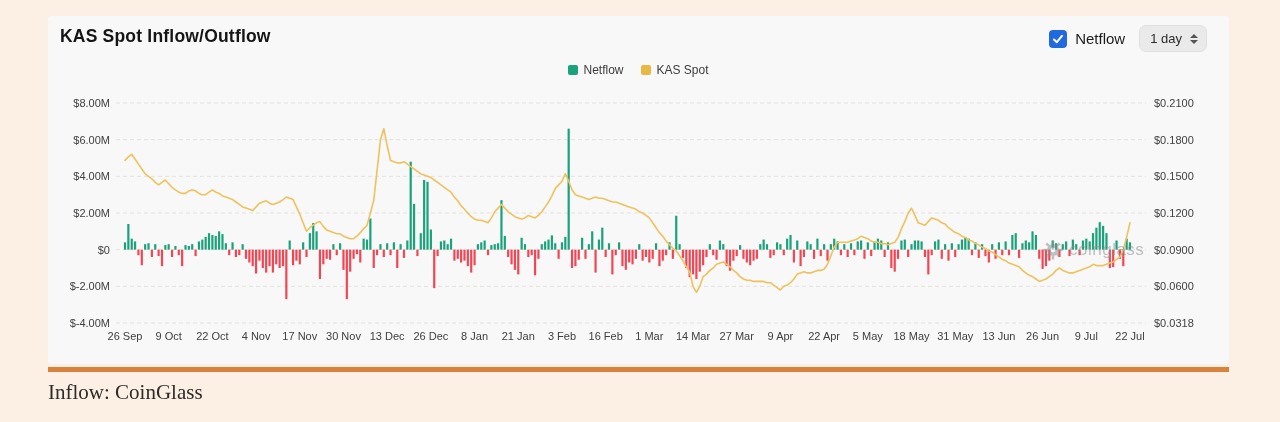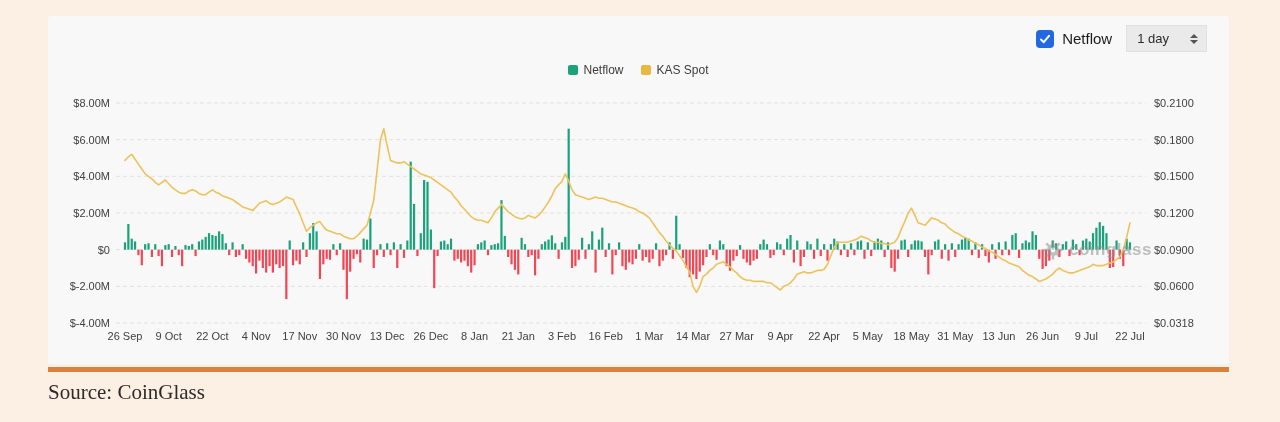--- a/index.html
+++ b/index.html
@@ -18,50 +18,51 @@
   .controls{
     position:absolute;right:22px;top:9px;display:flex;align-items:center;gap:14px;
   }
   .toggle{display:flex;align-items:center;gap:8px;cursor:pointer;}
   .checkbox{
     width:18px;height:18px;border-radius:4px;background:#2268df;
     display:flex;align-items:center;justify-content:center;
   }
   .toggle-label{font-size:15px;color:#1c1c1c;}
   .interval{
-    background:#eaeaeb;border-radius:0;padding:5px 8px 5px 10px;
-    display:flex;align-items:center;gap:21px;cursor:pointer;border:1px solid #e0e0e1;
+    background:#eaeaeb;border-radius:7px;padding:5px 8px 5px 10px;
+    display:flex;align-items:center;gap:8px;cursor:pointer;border:1px solid #e0e0e1;
   }
   .interval-value{font-size:13px;color:#2b2b2b;}
   .spinner{display:flex;flex-direction:column;gap:2px;align-items:center;}
   .tri-up{width:0;height:0;border-left:4px solid transparent;border-right:4px solid transparent;border-bottom:4px solid #555;}
   .tri-down{width:0;height:0;border-left:4px solid transparent;border-right:4px solid transparent;border-top:4px solid #555;}
   .legend{
     position:absolute;left:0;top:47px;width:100%;
     display:flex;justify-content:center;align-items:center;gap:18px;
   }
   .legend-item{display:flex;align-items:center;gap:5px;}
   .legend-swatch{width:10px;height:10px;border-radius:2px;display:inline-block;}
   .legend-label{font-size:12px;color:#3c3c3c;}
   #chart{position:absolute;left:0;top:69px;}
   #chart text{font-family:"Liberation Sans",sans-serif;font-size:11px;fill:#404040;}
   .watermark{
     position:absolute;left:995px;top:224px;display:flex;align-items:center;gap:6px;
-    color:#8f8f8f;opacity:.55;font-weight:700;font-size:17px;letter-spacing:.5px;
+    color:#8f8f8f;opacity:.55;font-weight:400;font-size:17px;letter-spacing:.5px;
   }
   .divider{position:absolute;left:48px;top:367px;width:1181px;height:5px;background:#d9823d;}
   .source{
     position:absolute;left:48px;top:380px;
     font-family:"Liberation Serif",serif;font-size:21px;color:#2f2b28;
   }
 </style>
 </head>
 <body>
 
 <div class="card">
+  <h1 class="card-title">KAS Spot Inflow/Outflow</h1>
 
   <div class="controls">
     <div class="toggle">
       <span class="checkbox">
         <svg width="12" height="12" viewBox="0 0 12 12">
           <polyline points="2,6.5 4.8,9.2 10,2.8" fill="none" stroke="#ffffff" stroke-width="2" stroke-linecap="round" stroke-linejoin="round"></polyline>
         </svg>
       </span>
       <span class="toggle-label">Netflow</span>
     </div>
@@ -449,13 +450,13 @@
           <rect x="15.5" y="8.8" width="4" height="2.4" transform="rotate(45 10 10)"></rect>
         </g>
         <circle cx="10" cy="10" r="2.4" fill="#f8f8f8"></circle>
       </g>
     </svg>
     <span>coinglass</span>
   </div>
 </div>
 
 <div class="divider"></div>
-<div class="source">Source: CoinGlass</div>
+<div class="source">Inflow: CoinGlass</div>
 
 </body></html>

